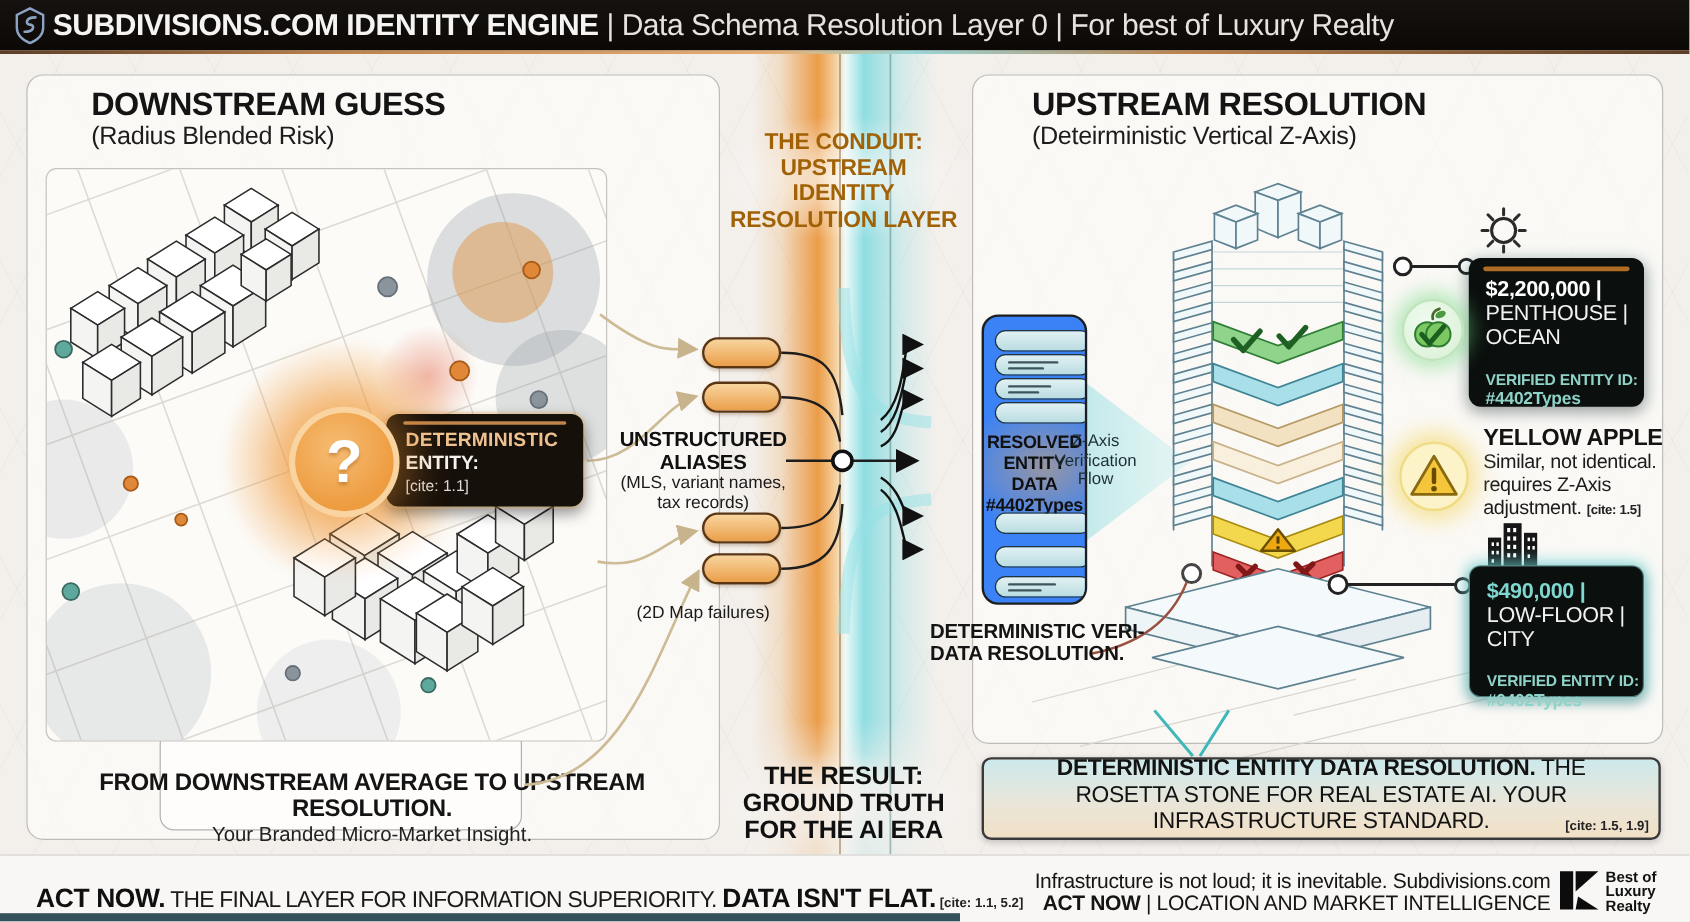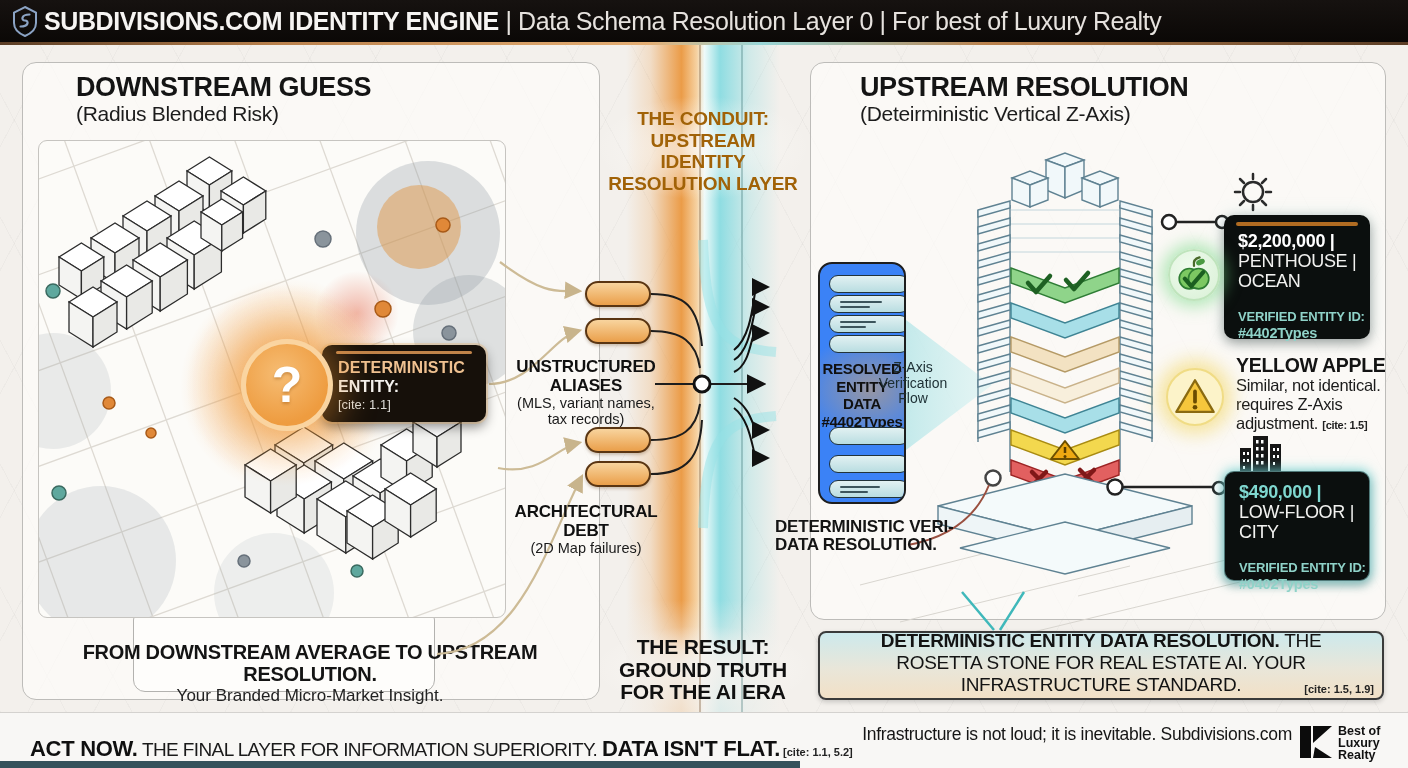--- a/index.html
+++ b/index.html
@@ -270,22 +270,20 @@
 IDENTITY
 RESOLUTION LAYER</div>
 
 <div id="lbl-unstructured" class="abs flow-label">
   <div class="t preline">UNSTRUCTURED
 ALIASES</div>
   <div class="s preline">(MLS, variant names,
 tax records)</div>
 </div>
 <div id="lbl-architectural" class="abs flow-label">
-  <div class="t preline">ARCHITECTURAL
-DEBT</div>
   <div class="s">(2D Map failures)</div>
 </div>
 
 <div class="abs pill-orange" style="left:585px;top:281px;"></div>
 <div class="abs pill-orange" style="left:585px;top:318px;"></div>
 <div class="abs pill-orange" style="left:585px;top:427px;"></div>
 <div class="abs pill-orange" style="left:585px;top:461px;"></div>
 
 <div id="resolved-box" class="abs">
   <div class="glow"></div>
@@ -559,20 +557,21 @@
   <div class="txt"><b>DETERMINISTIC ENTITY DATA RESOLUTION.</b><span> THE ROSETTA STONE FOR REAL ESTATE AI. YOUR INFRASTRUCTURE STANDARD.</span></div>
   <div class="cite">[cite: 1.5, 1.9]</div>
 </div>
 
 <div id="footer" class="abs"></div>
 <div id="footer-left" class="abs">
   <span class="act">ACT NOW.</span><span class="mid"> THE FINAL LAYER FOR INFORMATION SUPERIORITY. </span><span class="flat">DATA ISN'T FLAT.</span><span class="cite"> [cite: 1.1, 5.2]</span>
 </div>
 <div id="footer-right" class="abs">
   <div class="l1">Infrastructure is not loud; it is inevitable. Subdivisions.com</div>
+  <div class="l2"><b>ACT NOW</b><span> | LOCATION AND MARKET INTELLIGENCE</span></div>
 </div>
 <svg id="brand-logo" class="abs" viewBox="0 0 32 36">
   <path d="M0 2 H11 V34 H0 Z" fill="#0c0c0c"></path>
   <path d="M13 2 H32 L13 19 Z" fill="#0c0c0c"></path>
   <path d="M15 23 L32 34 H13 Z" fill="#0c0c0c"></path>
 </svg>
 <div id="brand-name" class="abs preline">Best of
 Luxury
 Realty</div>
 <div id="bottom-strip" class="abs"></div>

